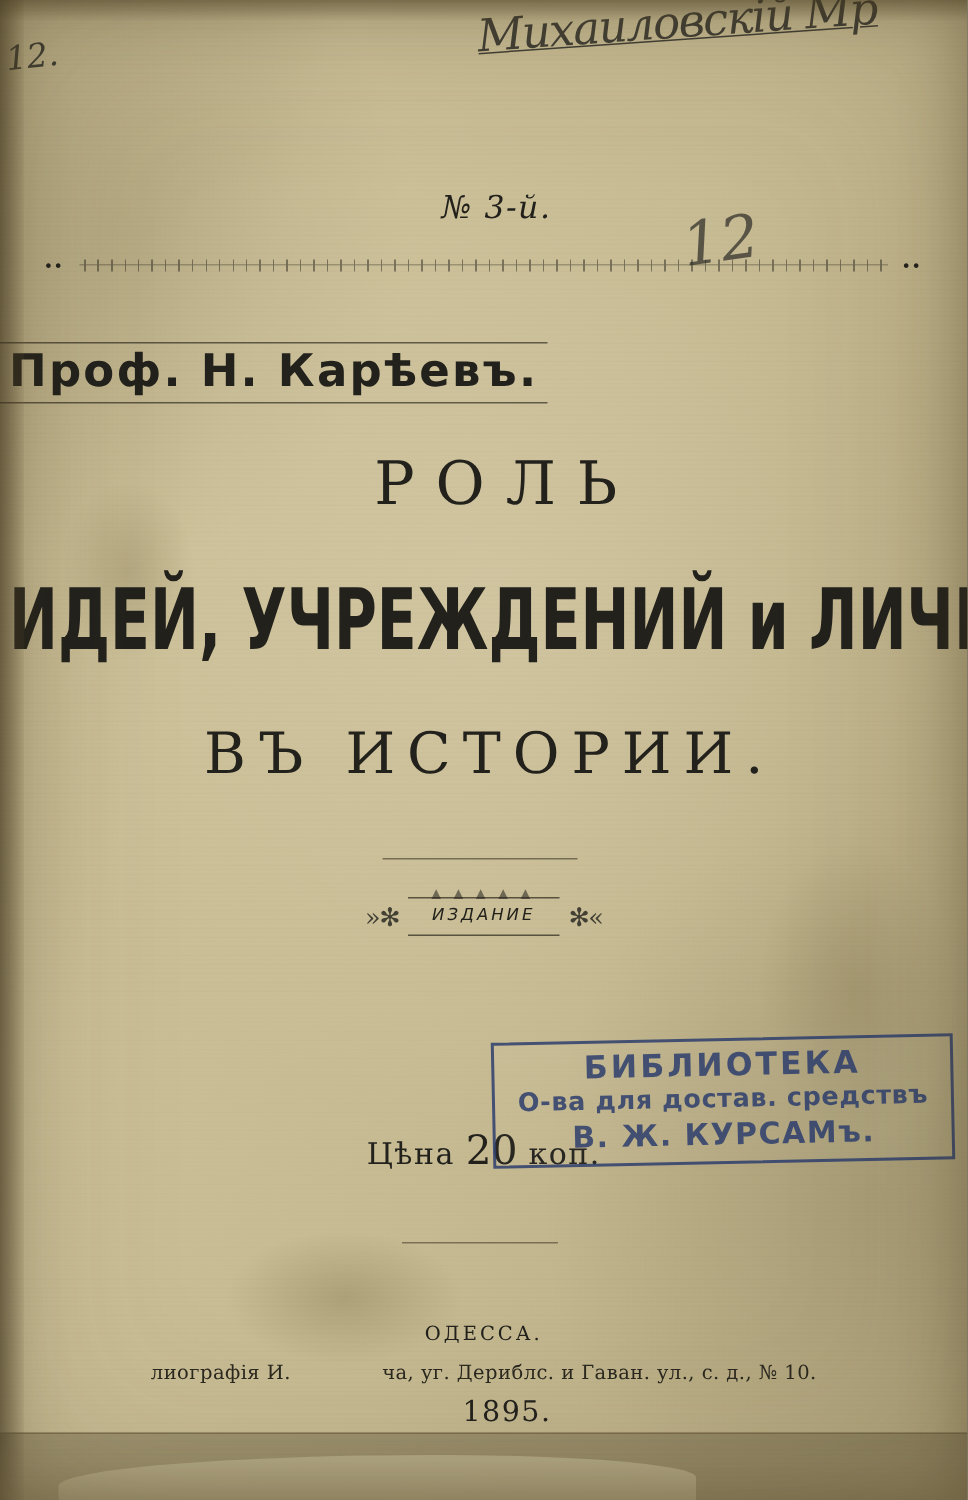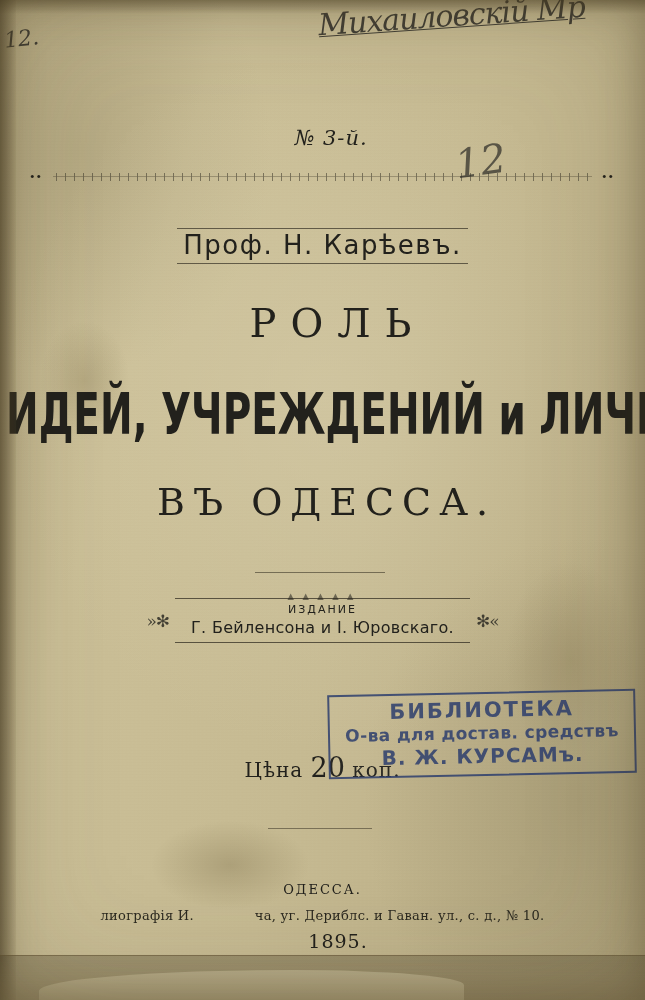--- a/index.html
+++ b/index.html
@@ -157,24 +157,25 @@
   }
   .rule-orn .wave::after {
     content: "";
     position: absolute; left: 0; right: 0; top: 3px;
     border-top: 1px solid rgba(45,40,28,0.55);
   }
 
   .author {
     position: absolute;
     left: 0; right: 0; top: 228px;
-    text-align: center;
+    text-align: left;
     font-family: "DejaVu Sans", sans-serif;
-    font-size: 26px;
+    font-size: 30px;
     letter-spacing: 1.5px;
+    font-weight: bold;
   }
   .author .ul {
     border-top: 1px solid rgba(40,36,26,0.65);
     border-bottom: 1px solid rgba(40,36,26,0.65);
     padding: 1px 6px 3px 6px;
     display: inline-block;
   }
 
   .title-1 {
     position: absolute;
@@ -233,20 +234,21 @@
     border-bottom: 1px solid rgba(40,36,26,0.7);
     padding: 4px 16px 5px 16px;
     text-align: center;
   }
   .pub-box .lbl {
     font-family: "DejaVu Sans", sans-serif;
     font-size: 11px;
     letter-spacing: 2px;
     display: block;
     margin-bottom: 2px;
+    font-style: italic;
   }
   .pub-box .names {
     font-family: "DejaVu Sans", sans-serif;
     font-size: 16px;
     letter-spacing: .3px;
     white-space: nowrap;
   }
   .pub-crest {
     position: absolute;
     left: 0; right: 0; top: 590px;
@@ -345,30 +347,29 @@
       <span class="wave"></span>
       <span class="dot">••</span>
     </div>
 
     <div class="author">
       <span class="ul">Проф. Н. Карѣевъ.</span>
     </div>
 
     <div class="title-1">РОЛЬ</div>
     <div class="title-2">ИДЕЙ, УЧРЕЖДЕНИЙ и ЛИЧНОСТИ</div>
-    <div class="title-3">ВЪ ОДЕССА.</div>
+    <div class="title-3">ВЪ ИСТОРИИ.</div>
 
     <div class="mid-divider"></div>
 
     <div class="pub-crest">▲▲▲▲▲</div>
     <div class="pub-wrap">
       <span class="pub-orn">»✻</span>
       <span class="pub-box">
         <span class="lbl">ИЗДАНИЕ</span>
-        <span class="names">Г. Бейленсона и I. Юровскаго.</span>
       </span>
       <span class="pub-orn">✻«</span>
     </div>
 
     <div class="price">
       <span>Цѣна</span>
       <span class="big">20</span>
       <span>коп.</span>
     </div>
 

